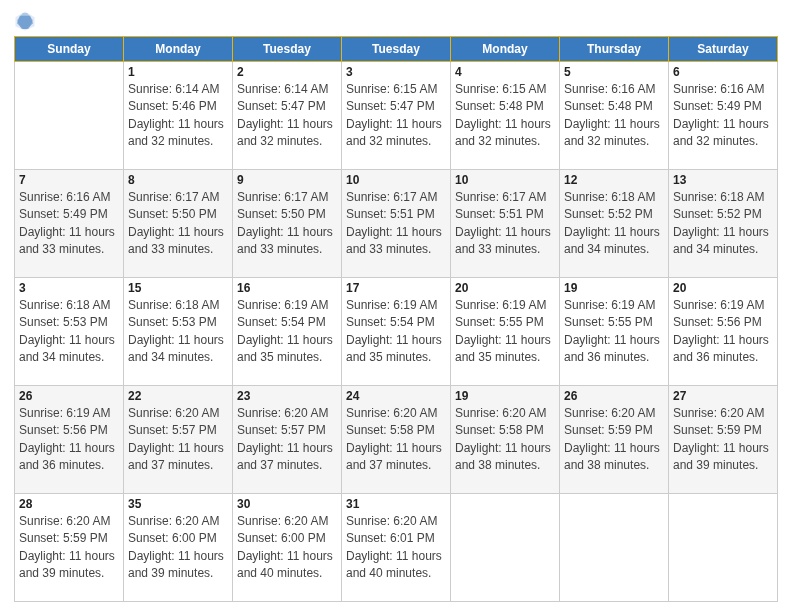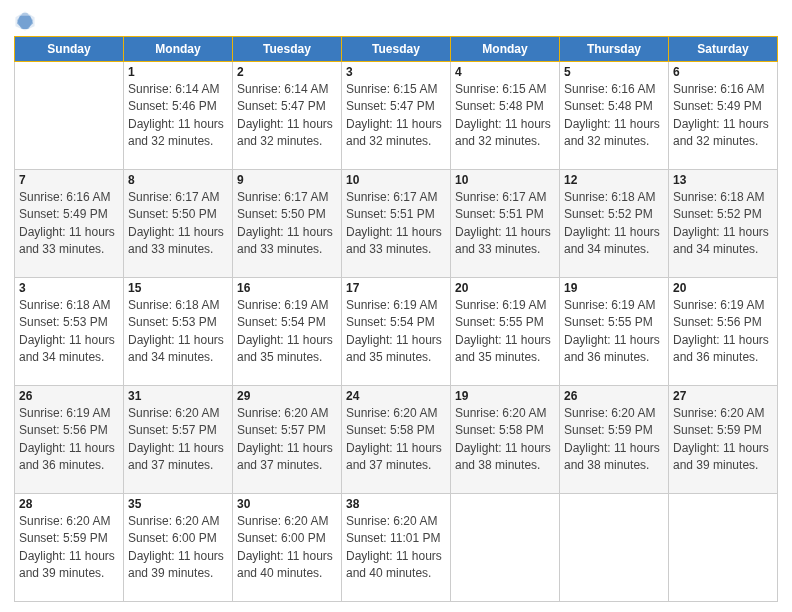--- a/index.html
+++ b/index.html
@@ -217,25 +217,25 @@
             <div class="day-num">20</div>
             <div class="day-detail"><span>Sunrise: 6:19 AM</span><br><span>Sunset: 5:56 PM</span><br><span>Daylight: 11 hours</span><br><span>and 36 minutes.</span></div>
           </td>
         </tr>
         <tr>
           <td>
             <div class="day-num">26</div>
             <div class="day-detail"><span>Sunrise: 6:19 AM</span><br><span>Sunset: 5:56 PM</span><br><span>Daylight: 11 hours</span><br><span>and 36 minutes.</span></div>
           </td>
           <td>
-            <div class="day-num">31</div>
+            <div class="day-num">22</div>
             <div class="day-detail"><span>Sunrise: 6:20 AM</span><br><span>Sunset: 5:57 PM</span><br><span>Daylight: 11 hours</span><br><span>and 37 minutes.</span></div>
           </td>
           <td>
-            <div class="day-num">29</div>
+            <div class="day-num">23</div>
             <div class="day-detail"><span>Sunrise: 6:20 AM</span><br><span>Sunset: 5:57 PM</span><br><span>Daylight: 11 hours</span><br><span>and 37 minutes.</span></div>
           </td>
           <td>
             <div class="day-num">24</div>
             <div class="day-detail"><span>Sunrise: 6:20 AM</span><br><span>Sunset: 5:58 PM</span><br><span>Daylight: 11 hours</span><br><span>and 37 minutes.</span></div>
           </td>
           <td>
             <div class="day-num">19</div>
             <div class="day-detail"><span>Sunrise: 6:20 AM</span><br><span>Sunset: 5:58 PM</span><br><span>Daylight: 11 hours</span><br><span>and 38 minutes.</span></div>
           </td>
@@ -255,22 +255,22 @@
           </td>
           <td>
             <div class="day-num">35</div>
             <div class="day-detail"><span>Sunrise: 6:20 AM</span><br><span>Sunset: 6:00 PM</span><br><span>Daylight: 11 hours</span><br><span>and 39 minutes.</span></div>
           </td>
           <td>
             <div class="day-num">30</div>
             <div class="day-detail"><span>Sunrise: 6:20 AM</span><br><span>Sunset: 6:00 PM</span><br><span>Daylight: 11 hours</span><br><span>and 40 minutes.</span></div>
           </td>
           <td>
-            <div class="day-num">38</div>
-            <div class="day-detail"><span>Sunrise: 6:20 AM</span><br><span>Sunset: 11:01 PM</span><br><span>Daylight: 11 hours</span><br><span>and 40 minutes.</span></div>
+            <div class="day-num">31</div>
+            <div class="day-detail"><span>Sunrise: 6:20 AM</span><br><span>Sunset: 6:01 PM</span><br><span>Daylight: 11 hours</span><br><span>and 40 minutes.</span></div>
           </td>
           <td class="empty-cell"></td>
           <td class="empty-cell"></td>
           <td class="empty-cell"></td>
         </tr>
       </tbody>
   </table>
 </div>
 
 </body></html>

